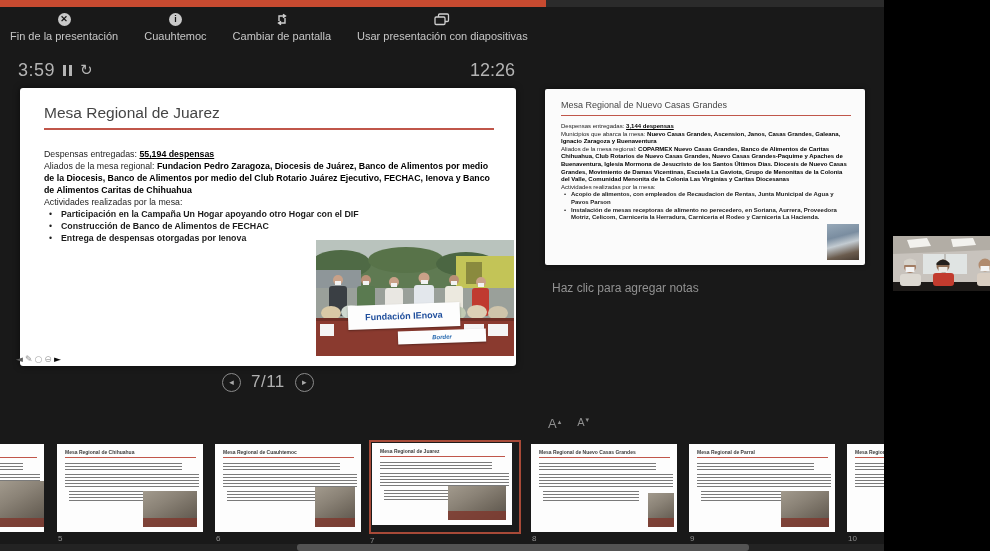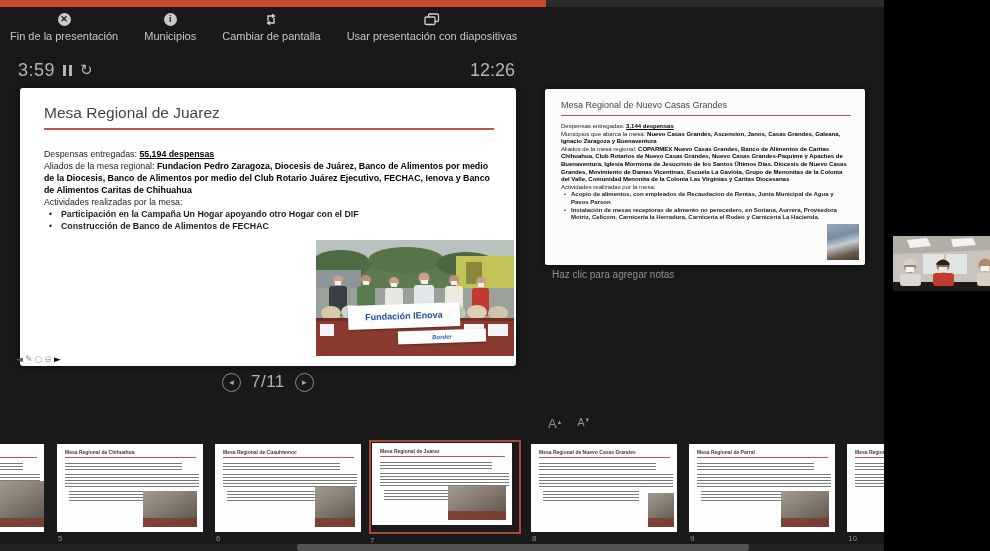--- a/index.html
+++ b/index.html
@@ -52,21 +52,21 @@
   .next-slide{position:absolute;left:545px;top:89px;width:320px;height:176px;background:#fbfbfb;
               border-radius:2px;box-shadow:0 0 5px rgba(0,0,0,.55);overflow:hidden;}
   .ns-title{position:absolute;left:16px;top:11px;font-size:9px;color:#474747;}
   .ns-rule{position:absolute;left:16px;right:14px;top:26px;height:1px;background:#c0564a;}
   .ns-body{position:absolute;left:16px;top:34px;width:290px;font-size:6px;line-height:7.6px;color:#222;}
   .ns-body b{color:#000;}
   .ns-bullet{position:relative;padding-left:10px;font-weight:bold;}
   .ns-bullet::before{content:"•";position:absolute;left:3px;font-weight:normal;}
   .ns-photo{position:absolute;right:6px;bottom:5px;width:32px;height:36px;
             background:linear-gradient(165deg,#97a9b9 0%,#7a8da0 35%,#c3cbd1 55%,#6b5c4e 80%,#473b31 100%);}
-  .notes{position:absolute;left:552px;top:269px;font-size:10px;color:#929292;}
+  .notes{position:absolute;left:552px;top:281px;font-size:12px;color:#929292;}
   .font-btns{position:absolute;left:548px;top:417px;display:flex;gap:17px;color:#8f8f8f;}
   .fb{position:relative;font-size:13px;line-height:1;}
   .fb small{font-size:7px;position:relative;top:-4px;left:1px;font-family:"DejaVu Sans",sans-serif;}
   .fb.smaller{font-size:11px;}
   
   .thumb{position:absolute;top:444px;width:146px;}
   .t-slide{position:relative;width:146px;height:88px;background:#fdfdfd;overflow:hidden;}
   .thumb.current{top:440px;}
   .thumb.current .t-slide{border:2px solid #a84a38;padding:1px;background:#1b1b1b;}
   .thumb.current .t-inner{position:relative;width:140px;height:82px;background:#fdfdfd;overflow:hidden;}
@@ -100,21 +100,21 @@
     <div class="tb-btn">
       <span class="tb-ico">
           <span class="circ-ico">✕</span>
         </span>
       <span class="tb-label">Fin de la presentación</span>
     </div>
     <div class="tb-btn">
       <span class="tb-ico">
           <span class="circ-ico">i</span>
         </span>
-      <span class="tb-label">Municipios</span>
+      <span class="tb-label">Cuauhtemoc</span>
     </div>
     <div class="tb-btn">
       <span class="tb-ico">
         <svg width="14" height="13" viewBox="0 0 14 13">
           <path d="M4 8 L4 3 L10 3 M8 1.2 L10.5 3 L8 4.8" fill="none" stroke="#cfcfcf" stroke-width="1.4"></path>
           <path d="M10 5 L10 10 L4 10 M6 8.2 L3.5 10 L6 11.8" fill="none" stroke="#cfcfcf" stroke-width="1.4"></path>
         </svg>
       </span>
       <span class="tb-label">Cambiar de pantalla</span>
     </div>
@@ -141,20 +141,21 @@
 
   <div class="slide">
     <div class="s-title">Mesa Regional de Juarez</div>
     <div class="s-rule"></div>
     <div class="s-body">
       <div><span>Despensas entregadas: </span><b class="uline">55,194 despensas</b></div>
       <div><span>Aliados de la mesa regional: </span><b>Fundacion Pedro Zaragoza, Diocesis de Juárez, Banco de Alimentos por medio de la Diocesis, Banco de Alimentos por medio del Club Rotario Juárez Ejecutivo, FECHAC, Ienova y Banco de Alimentos Caritas de Chihuahua</b></div>
       <div>Actividades realizadas por la mesa:</div>
       <div class="bullet">Participación en la Campaña Un Hogar apoyando otro Hogar con el DIF</div>
       <div class="bullet">Construcción de Banco de Alimentos de FECHAC</div>
+      <div class="bullet">Entrega de despensas otorgadas por Ienova</div>
     </div>
     <div class="s-photo">
       <svg width="198" height="116" viewBox="0 0 198 116">
         <rect x="0" y="0" width="198" height="34" fill="#b9c3bd"></rect>
         <rect x="0" y="20" width="198" height="30" fill="#5f7a52"></rect>
         <ellipse cx="25" cy="24" rx="30" ry="14" fill="#4f6a45"></ellipse>
         <ellipse cx="90" cy="20" rx="38" ry="13" fill="#587349"></ellipse>
         <ellipse cx="150" cy="24" rx="30" ry="12" fill="#4b6642"></ellipse>
         <rect x="140" y="16" width="58" height="46" fill="#c3c457"></rect>
         <rect x="150" y="22" width="16" height="22" fill="#8a8a3e"></rect>

